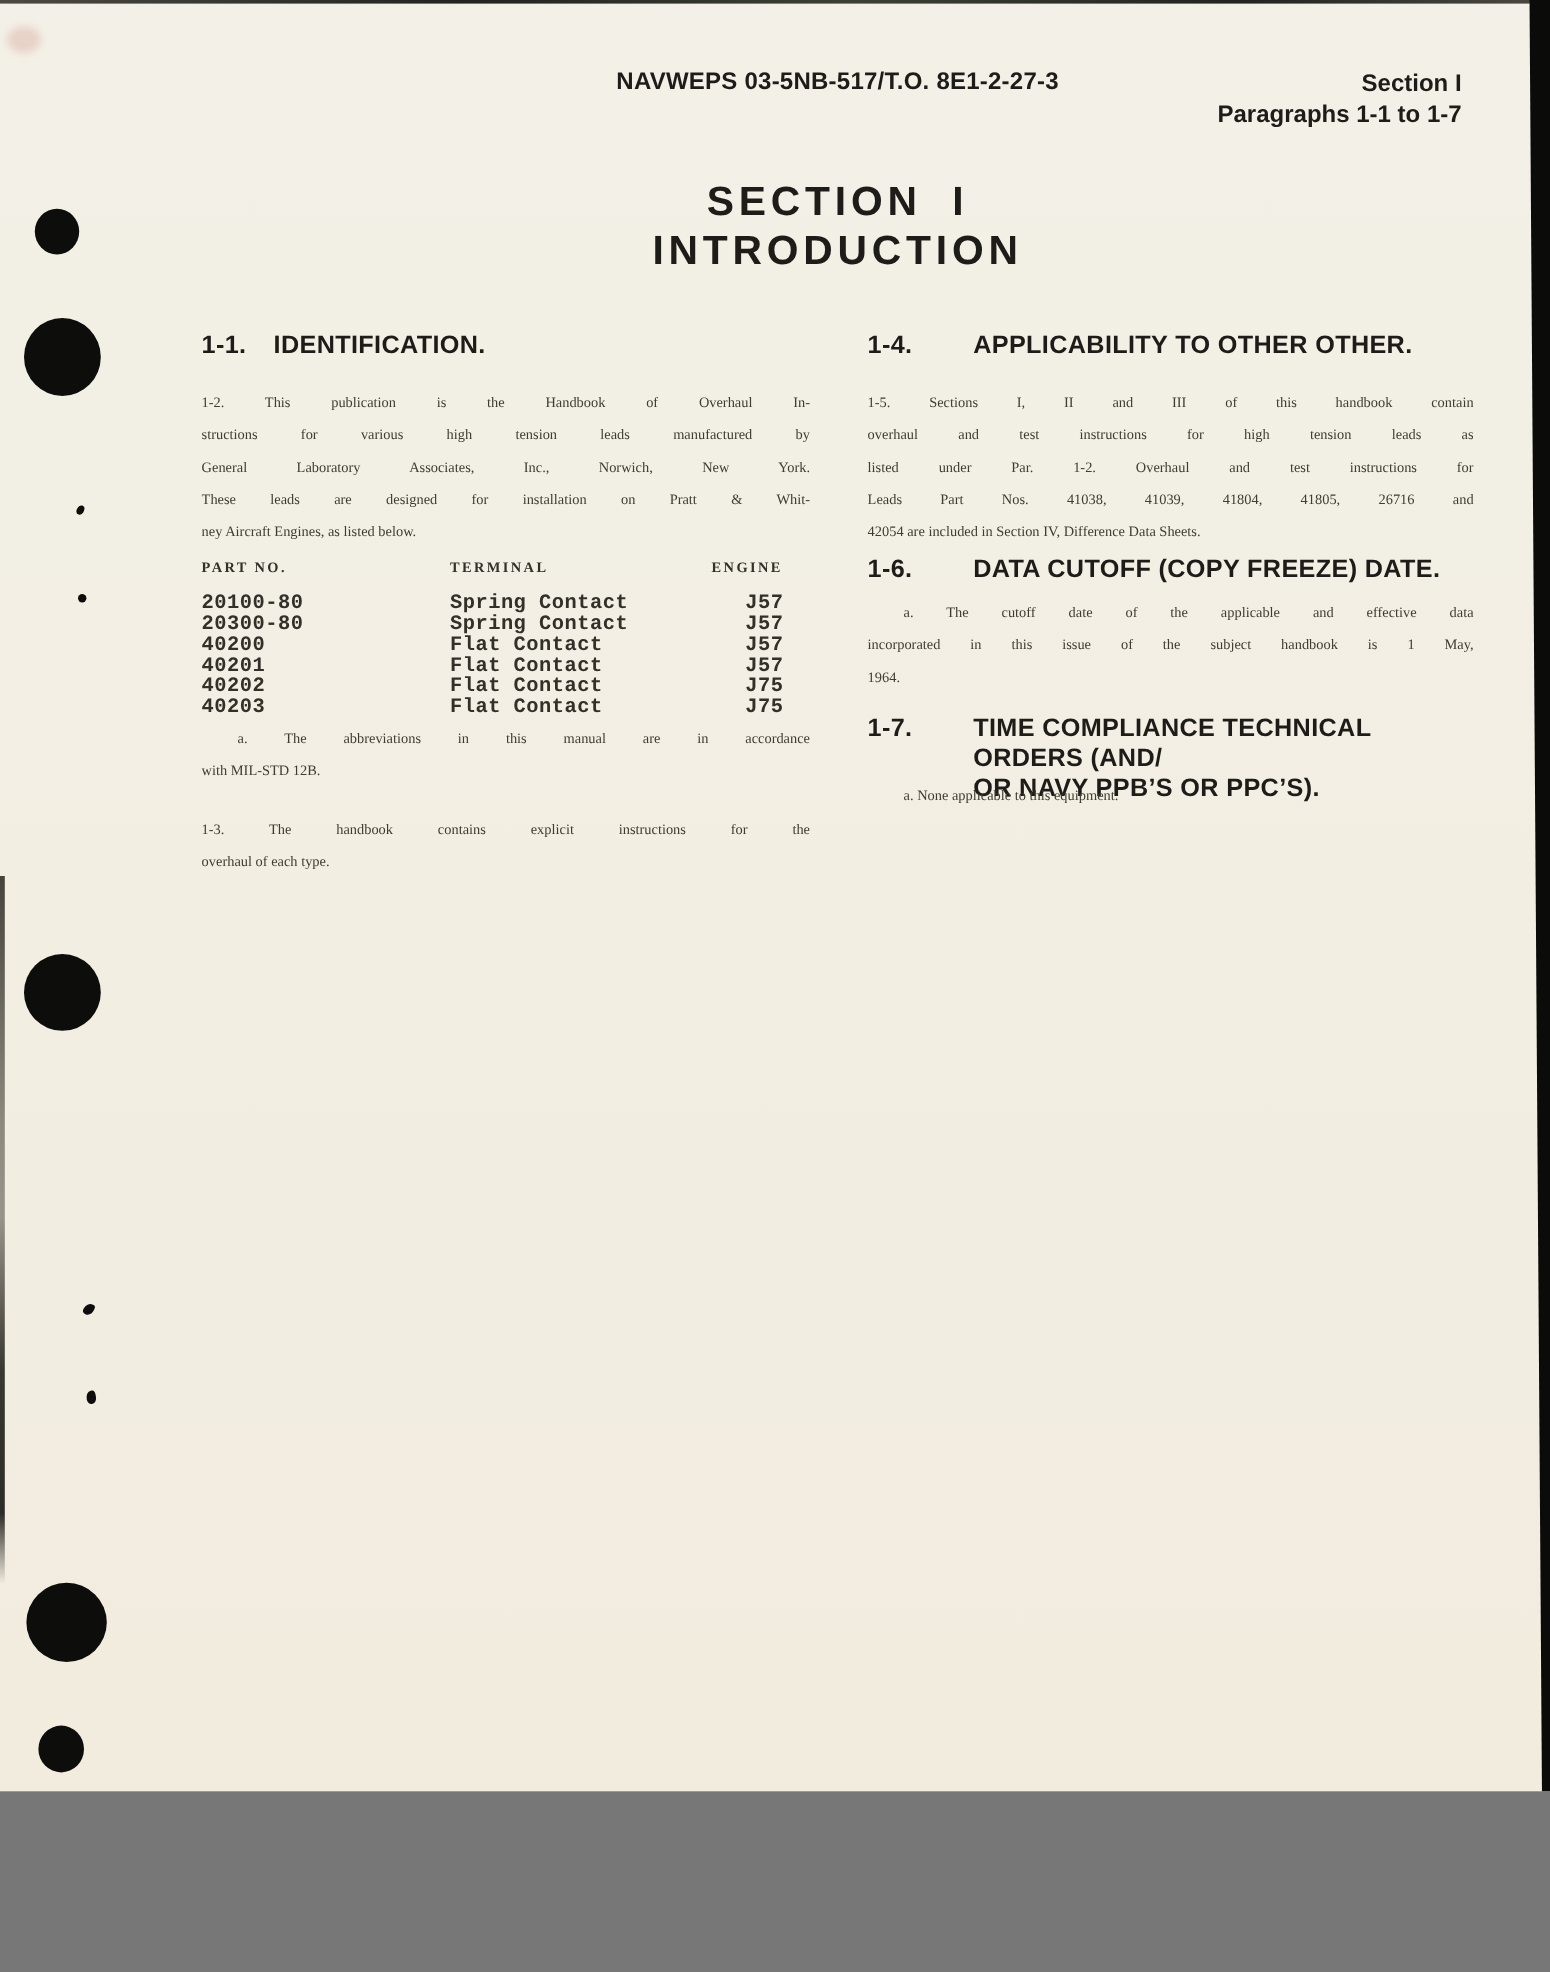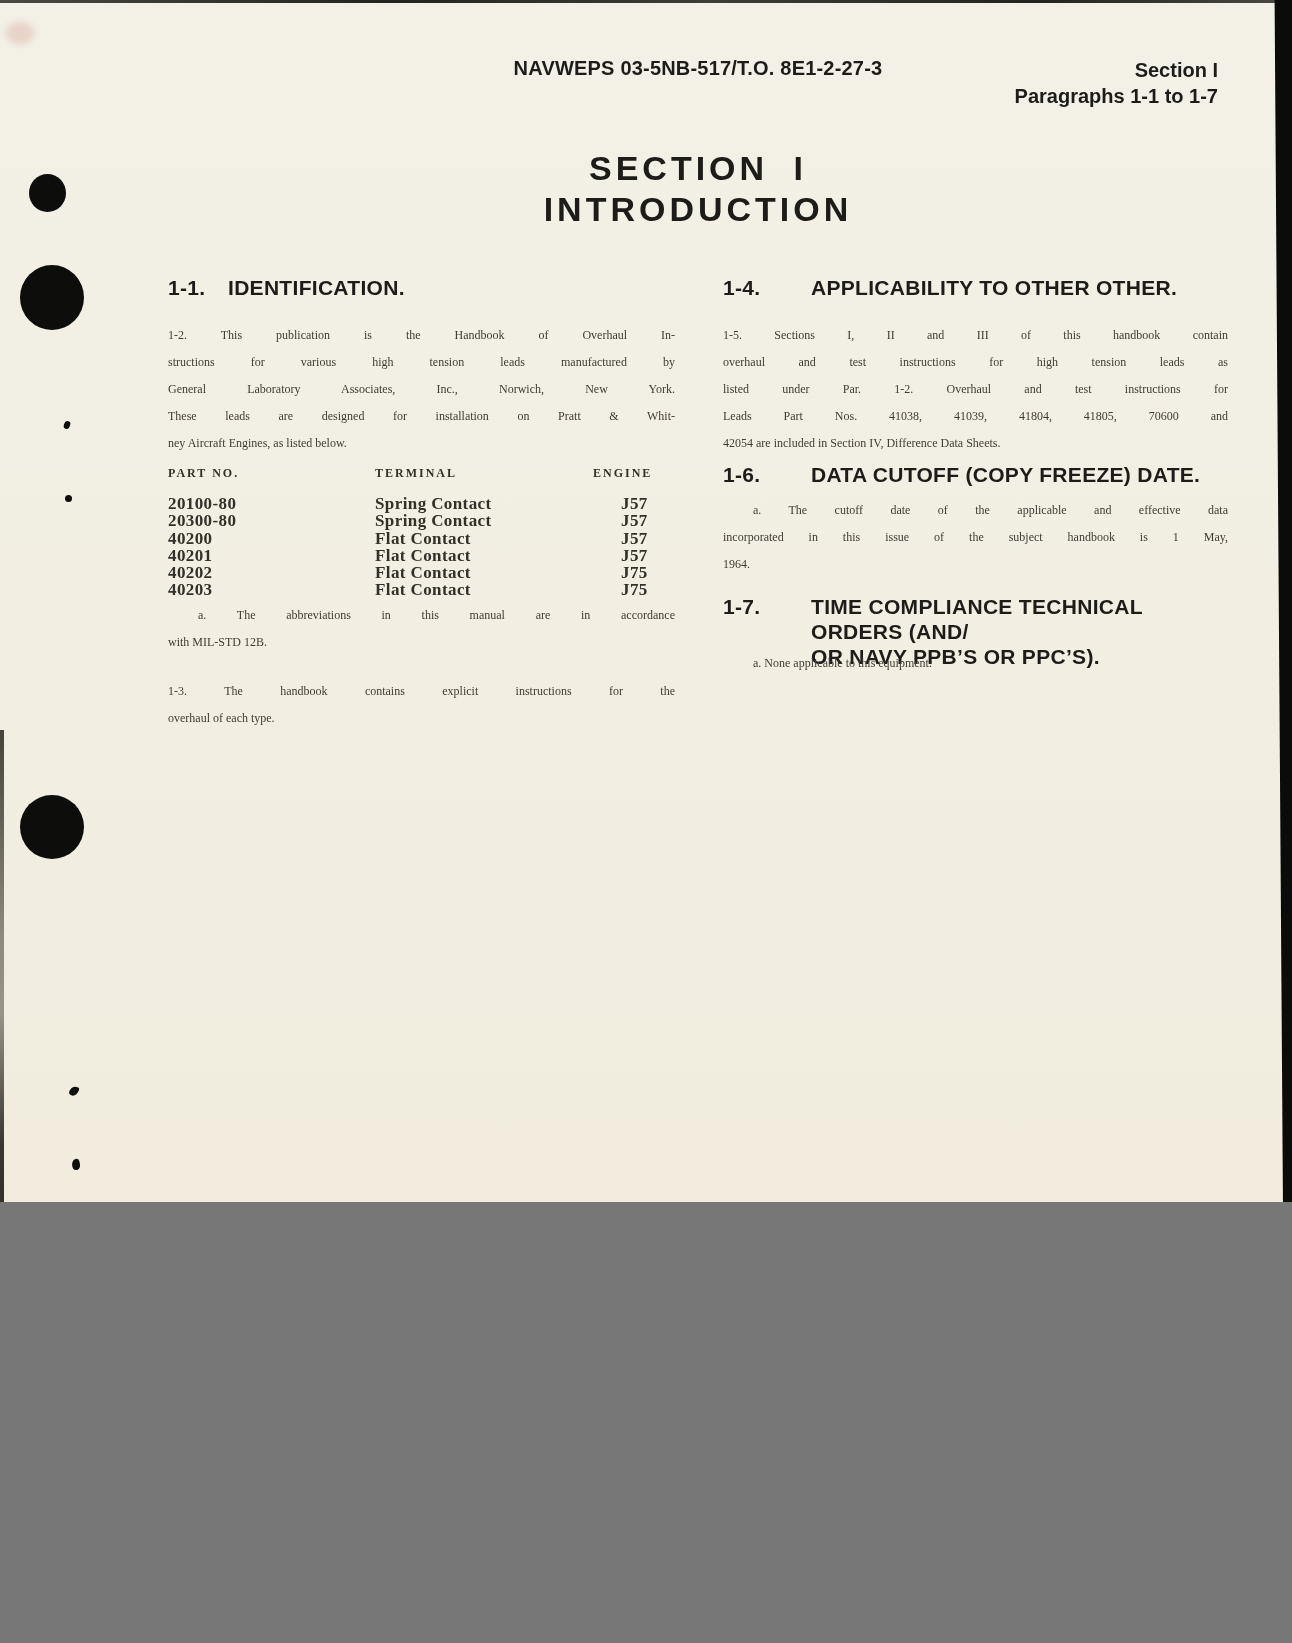--- a/index.html
+++ b/index.html
@@ -1,21 +1,21 @@
 <!DOCTYPE html>
 <html><head>
 <meta charset="utf-8">
 <style>
   html, body { margin: 0; padding: 0; background: #777; }
   * { box-sizing: border-box; }
 
   .page {
     position: relative;
     width: 1292px;
-    height: 1202px;
+    height: 1493px;
     background: linear-gradient(180deg, #f3f0e7 0%, #f2eee2 55%, #f1ecde 100%);
     overflow: hidden;
     font-family: "Liberation Serif", serif;
     color: #403c33;
   }
 
   
   .scan-edge-top {
     position: absolute; left: 0; top: 0; width: 100%; height: 3px;
     background: linear-gradient(90deg, #4a4a42, #23231f 30%, #3c4034 55%, #23231f 80%, #4a4a42);
@@ -79,21 +79,21 @@
   }
   .jline.last { text-align-last: left; }
   .indent-first .jline.first { text-indent: 30px; }
 
   
   .parts-table { position: absolute; font-weight: 700; color: #33302a; }
   .thead {
     display: grid; grid-template-columns: 207px 218px 1fr;
     font-size: 12px; letter-spacing: 2px; line-height: 22px;
   }
-  .tbody { margin-top: 11px; }
+  .tbody { margin-top: 11px; font-family: Liberation Mono, monospace; }
   .trow {
     display: grid; grid-template-columns: 207px 218px 1fr;
     font-size: 17px; line-height: 17.3px; letter-spacing: 0.4px;
   }
   .tc3 { padding-left: 28px; }
   .thead .tc3 { padding-left: 0; }
 
   .footer-page {
     position: absolute; right: 65px; top: 1551px;
     font-size: 23px; letter-spacing: 0.5px;
@@ -198,21 +198,21 @@
     <span class="hnum">1-4.</span>
     <span class="htitle">
         <div class="first last">APPLICABILITY TO OTHER OTHER.</div>
       </span>
   </div>
 
   <div class="para col-right" style="top:322px">
       <div class="jline first">1-5. Sections I, II and III of this handbook contain</div>
       <div class="jline">overhaul and test instructions for high tension leads as</div>
       <div class="jline">listed under Par. 1-2. Overhaul and test instructions for</div>
-      <div class="jline">Leads Part Nos. 41038, 41039, 41804, 41805, 70600 and</div>
+      <div class="jline">Leads Part Nos. 41038, 41039, 41804, 41805, 26716 and</div>
       <div class="jline last">42054 are included in Section IV, Difference Data Sheets.</div>
     </div>
 
   <div class="heading col-right" style="top:462px">
     <span class="hnum">1-6.</span>
     <span class="htitle">
         <div class="first last">DATA CUTOFF (COPY FREEZE) DATE.</div>
       </span>
   </div>
 

